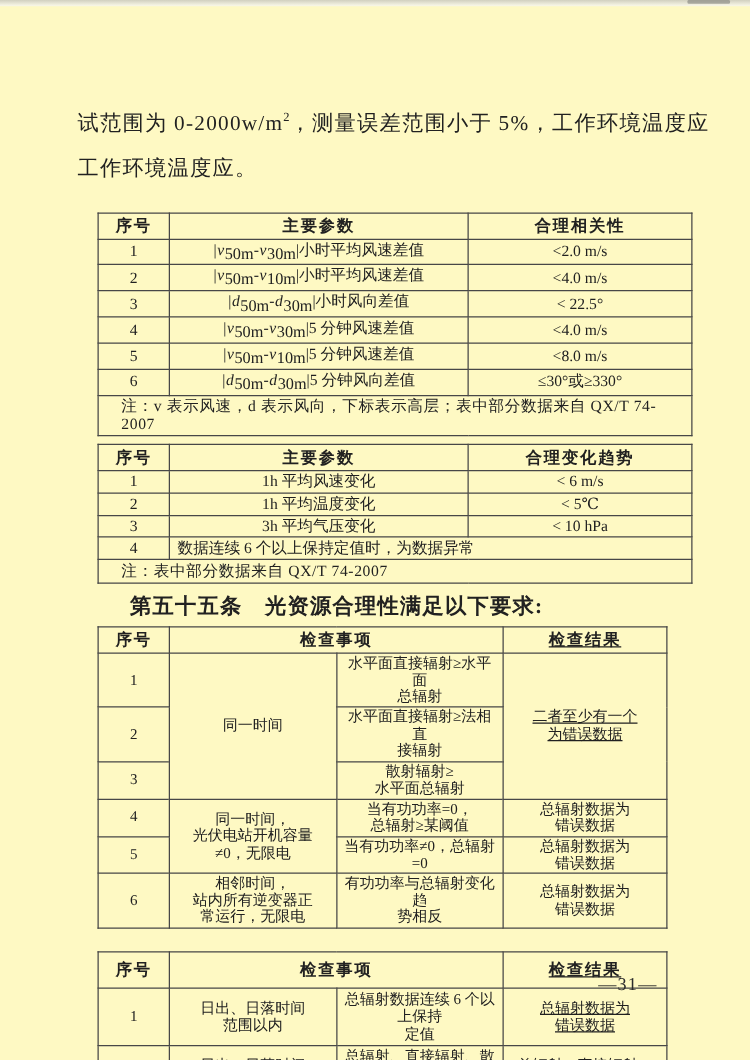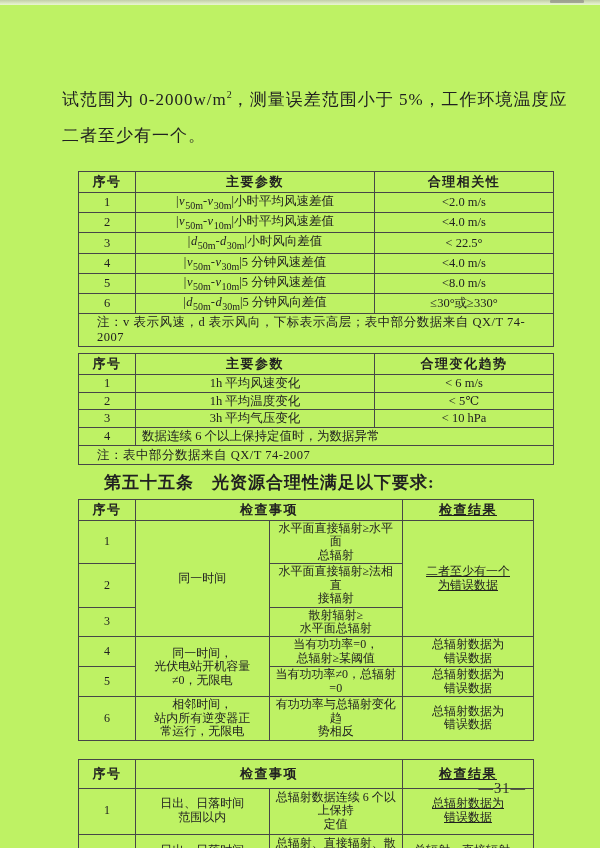--- a/index.html
+++ b/index.html
@@ -4,21 +4,21 @@
 <style>
   html,body{margin:0;padding:0;}
   body{
     width:600px;height:848px;
     background:#f4f4f1;
     font-family:"Liberation Serif","DejaVu Serif",serif;
     color:#212121;
   }
   .page{
     position:relative;width:600px;height:848px;overflow:hidden;
-    background:#bef264;
+    background:#fef9c3;
   }
   .scan-edge{
     position:absolute;top:0;left:0;right:0;height:5px;
     background:linear-gradient(180deg,#c2c2be,#f3f3ef 85%);
     opacity:.75;
   }
   .corner-mark{
     position:absolute;top:0;right:16px;width:34px;height:3px;
     background:#85857f;opacity:.65;border-radius:1px;
   }
@@ -49,21 +49,21 @@
   .t12 .limit-col{width:172px;}
   .t12 td{height:14px;}
   .note-row td{
     text-align:left;padding-left:18px;letter-spacing:.5px;
     height:16px;font-size:12.5px;
   }
   .merged-left{text-align:left;padding-left:6px;}
   .t2{margin-top:6px;}
 
   .formula i{font-style:italic;padding:0 .5px;}
-  .formula sub{font-size:10px;letter-spacing:0;text-align:right;}
+  .formula sub{font-size:13px;letter-spacing:0;text-align:right;}
 
   .t34{font-size:12px;margin-top:2px;}
   .t34 .cond-col{width:122px;}
   .t34 .check-col{width:158px;}
   .t34 .result-col{width:124px;text-decoration:underline;}
   .t34 td{line-height:1.12;padding:1px 3px;}
   .ml{white-space:pre-line;margin-top:33px;}
 
   .t4{margin-top:18px;}
   .t4 .cond-col{width:104px;}
@@ -80,21 +80,21 @@
 <body>
 
 <div class="page">
   <div class="scan-edge"></div>
   <div class="corner-mark"></div>
 
   <div class="content">
 
     <p class="intro">
         <span class="line"><span>试范围为 0-2000w/m</span><sup>2</sup><span>，测量误差范围小于 5%，工作环境温度应</span></span>
-        <span class="line">二者至少有一个。</span>
+        <span class="line">工作环境温度应。</span>
       </p>
 
 
     <table class="t12 t1">
       <tbody>
           <tr>
         <th class="num-col">序号</th>
         <th class="param-col">主要参数</th>
         <th class="limit-col">合理相关性</th>
       </tr>

